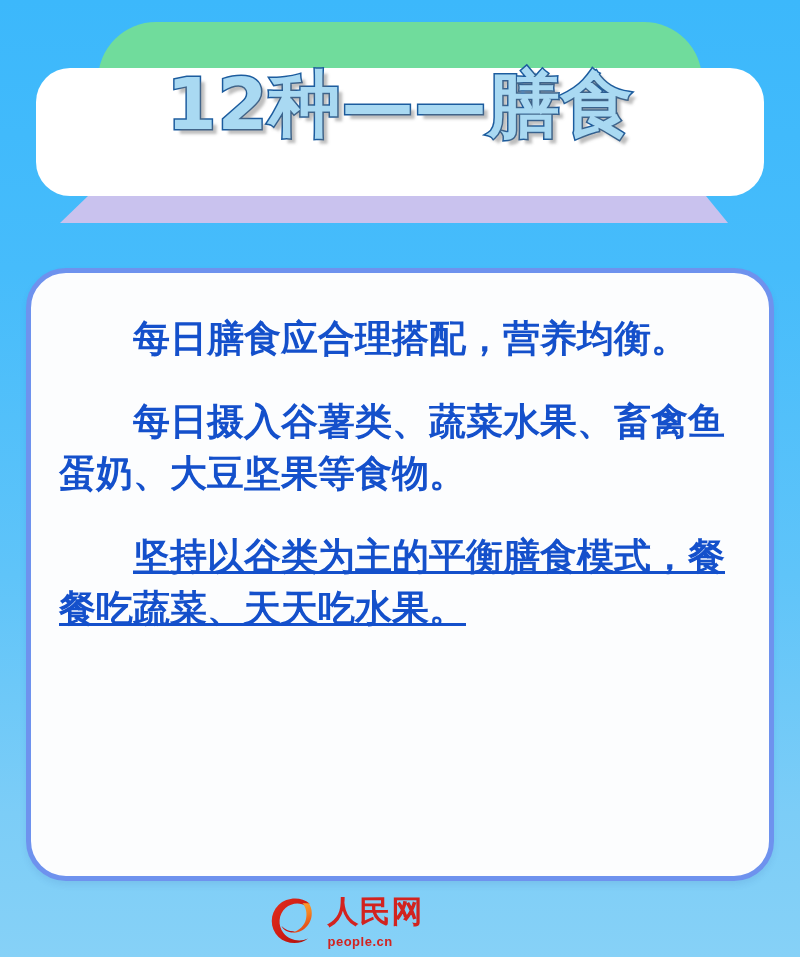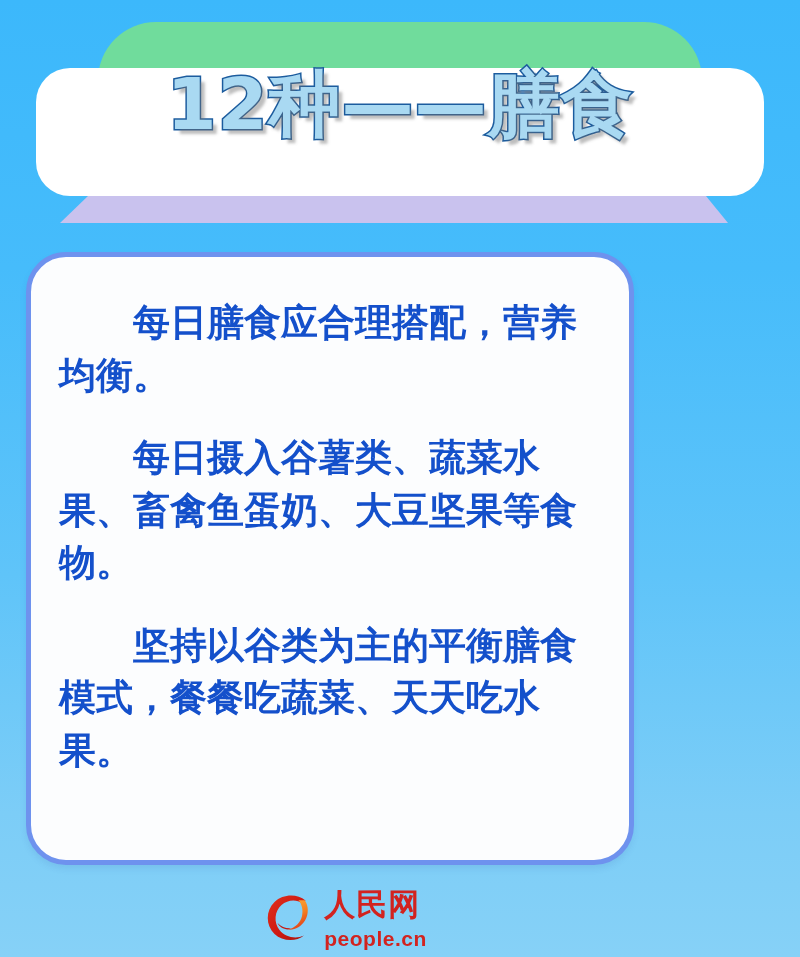--- a/index.html
+++ b/index.html
@@ -73,22 +73,22 @@
     paint-order: stroke fill;
     text-shadow: 5px 5px 3px rgba(110,110,110,0.45);
     white-space: nowrap;
     user-select: none;
   }
 
   
   .body-card {
     position: absolute;
     left: 26px;
-    top: 252px;
-    width: 608px;
+    top: 268px;
+    width: 748px;
     height: 613px;
     box-sizing: border-box;
     background: #FCFDFE;
     border: 5px solid #6E92EE;
     border-radius: 40px;
     z-index: 3;
     box-shadow: 0 4px 6px rgba(40,80,160,0.10);
   }
 
   .body-inner {
@@ -102,32 +102,32 @@
     color: #1450CB;
     font-family: "DejaVu Sans", "Liberation Sans", sans-serif;
     font-size: 37px;
     font-weight: bold;
     line-height: 1.42;
     letter-spacing: 0px;
     text-indent: 74px;
     margin: 0 0 30px 0;
     white-space: pre-line;
   }
-  .para:last-child { margin-bottom: 11px; }
+  .para:last-child { margin-bottom: 11px; text-decoration: underline; }
 
   
   .logo-wrap {
     position: absolute;
     left: 0;
     top: 888px;
     width: 688px;
     height: 62px;
     z-index: 3;
     display: flex;
-    align-items: center;
+    align-items: flex-end;
     justify-content: center;
     gap: 7px;
   }
   .logo-mark {
     width: 56px;
     height: 56px;
     flex: 0 0 auto;
   }
   .logo-words {
     display: flex;
@@ -139,21 +139,21 @@
   .logo-cn {
     font-family: "DejaVu Sans", "Liberation Sans", sans-serif;
     font-size: 31px;
     font-weight: bold;
     color: #D2231F;
     line-height: 1.03;
     letter-spacing: 1px;
   }
   .logo-en {
     font-family: "Liberation Sans", sans-serif;
-    font-size: 21px;
+    font-size: 13px;
     font-weight: bold;
     color: #D2231F;
     line-height: 1;
     letter-spacing: 0.5px;
     margin-top: 7px;
   }
 </style>
 </head>
 <body>
 

